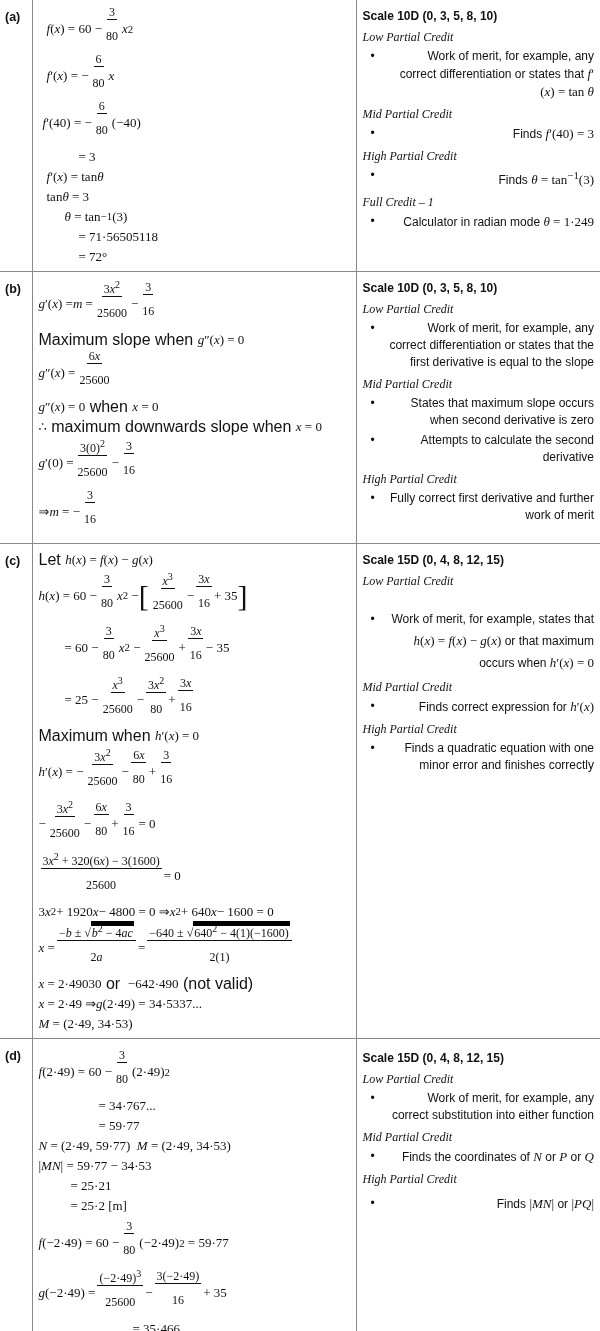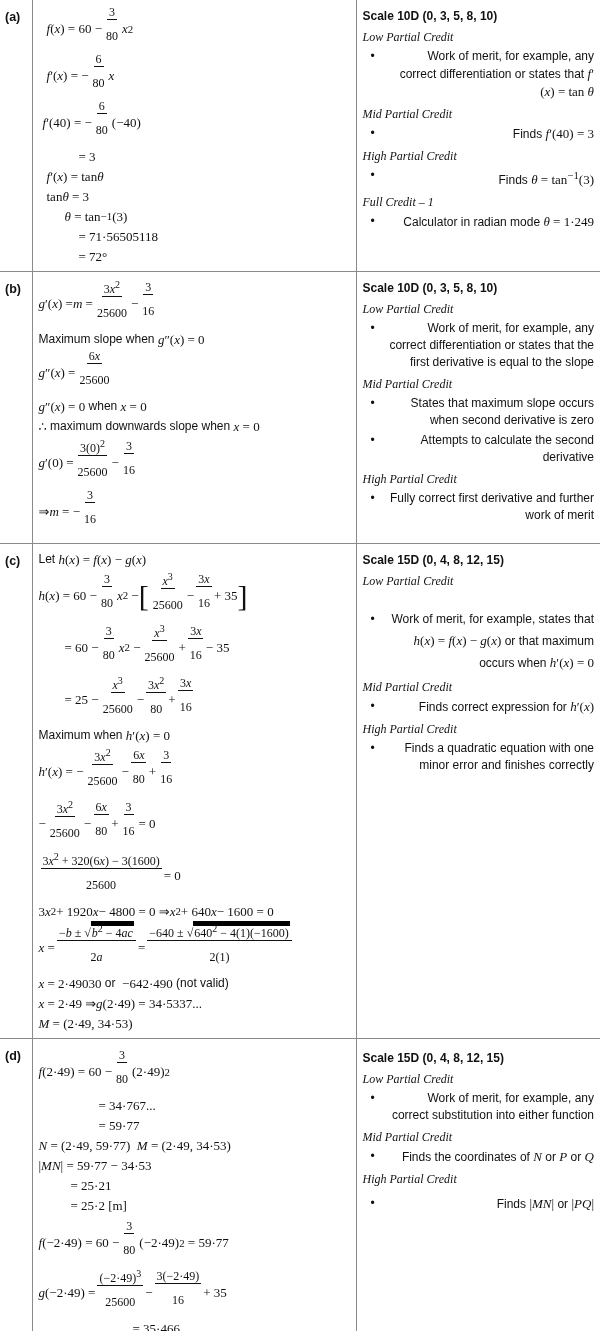--- a/index.html
+++ b/index.html
@@ -10,21 +10,21 @@
   table.ms tr > *:first-child { border-left:none; }
   table.ms tr > *:last-child { border-right:none; }
   table.ms tr:first-child > * { border-top:none; }
   col.c1 { width:32px; } col.c2 { width:324px; } col.c3 { width:244px; }
   th { text-align:left; font-weight:bold; font-size:12.5px; height:22px; padding:3px 5px 0 5px !important; box-sizing:border-box; }
   td.lbl { font-weight:bold; font-size:12.5px; padding:10px 0 0 5px !important; }
   td.sol { padding:6px 6px 4px 6px !important; }
   td.notes { padding:9px 6px 4px 6px !important; font-size:12px; }
   .m { font-family:"Liberation Serif", serif; font-size:13px; }
   .mi { font-style:italic; }
-  .txt { font-family:"Liberation Sans", sans-serif; font-size:12px; }
+  .txt { font-family:"Liberation Sans", sans-serif; font-size:16px; }
   .line { display:flex; align-items:center; min-height:20px; line-height:1.1; white-space:nowrap; }
   .frac { display:inline-flex; flex-direction:column; align-items:center; vertical-align:middle; margin:0 2px; font-size:12px; }
   .frac .n { padding:0 2px; border-bottom:1px solid #111; line-height:13px; }
   .frac .d { padding:10px 2px; line-height:13px; }
   .ind1 { padding-left:8px; } .ind2 { padding-left:26px; } .ind3 { padding-left:40px; } .ind4 { padding-left:60px; } .ind5 { padding-left:80px; }
   .scale { font-weight:bold; margin-bottom:7px; }
   .lvl { font-style:italic; margin:6px 0 3px 0;font-family:Liberation Serif, serif; }
   ul.b { margin:0; padding:0 0 0 0; list-style:none;text-align:right; }
   ul.b li { position:relative; padding-left:26px; line-height:17px; margin-bottom:3px; }
   ul.b li::before { content:"\2022"; position:absolute; left:8px; top:0; }

